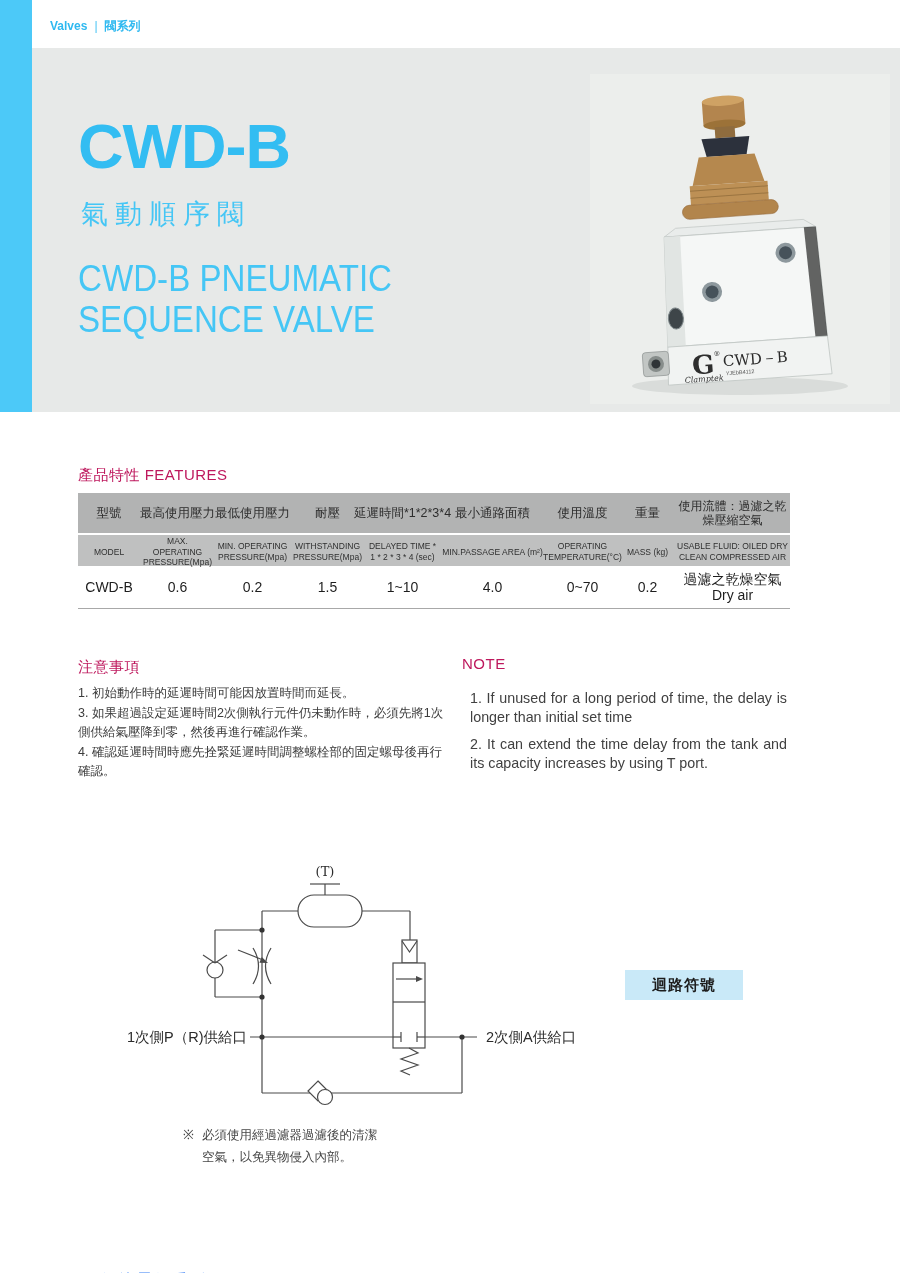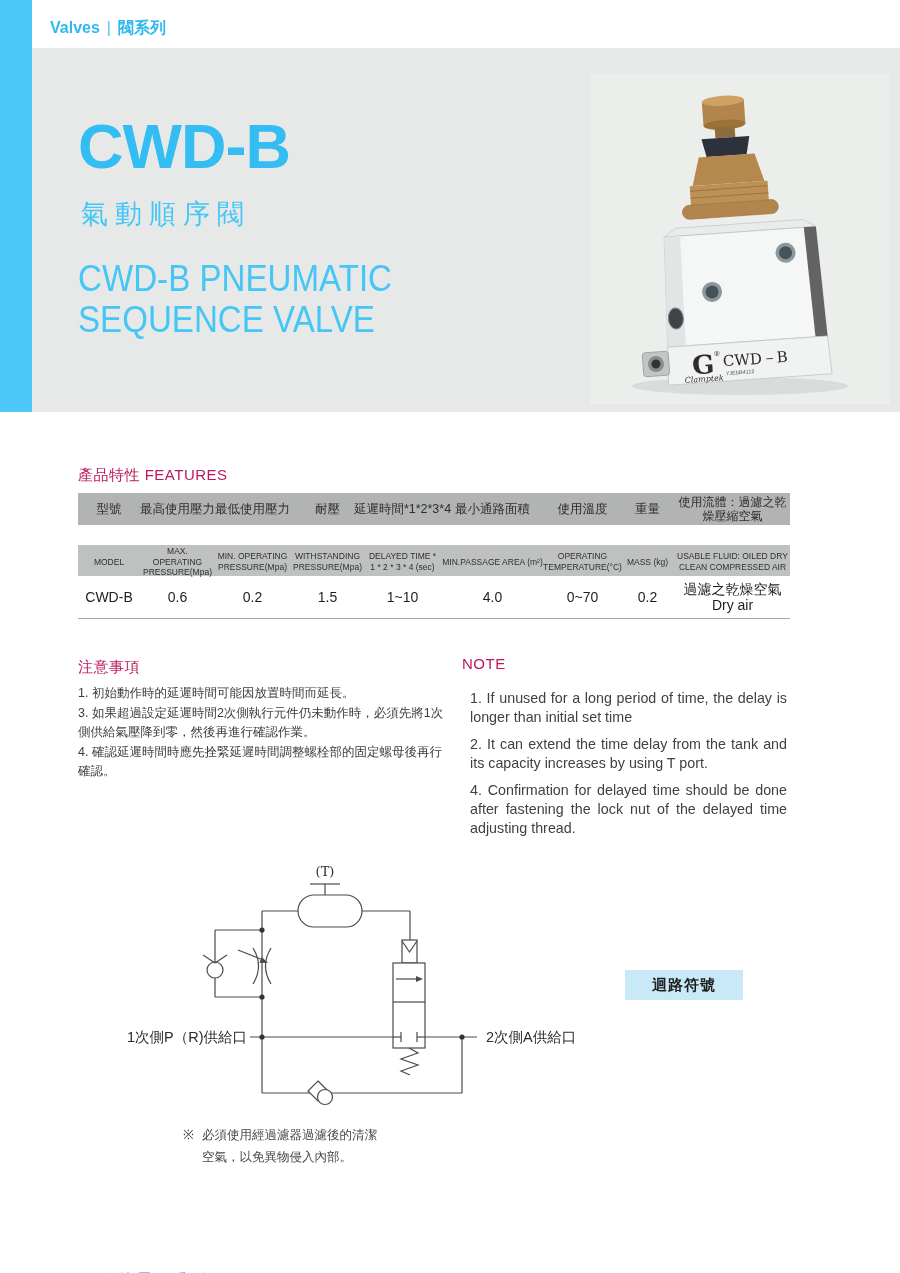--- a/index.html
+++ b/index.html
@@ -3,35 +3,35 @@
 <meta charset="utf-8">
 <style>
   html,body{margin:0;padding:0;background:#ffffff;}
   .page{
     position:relative;width:900px;height:1273px;background:#ffffff;overflow:hidden;
     font-family:"Liberation Sans","DejaVu Sans",sans-serif;color:#333;
   }
   
   .accent-bar{position:absolute;left:0;top:0;width:32px;height:412px;background:#4cc9f8;}
   
-  .breadcrumb{position:absolute;left:50px;top:18px;font-size:16px;font-weight:bold;color:#2fb9f0;}
+  .breadcrumb{position:absolute;left:50px;top:18px;font-size:12px;font-weight:bold;color:#2fb9f0;}
   .breadcrumb .div{margin:0 7px;font-weight:400;color:#49c4f4;}
   
   .hero{position:absolute;left:32px;top:48px;width:868px;height:364px;background:#e7e9e8;}
   .hero-model{position:absolute;left:46px;top:66px;font-size:63px;line-height:64px;font-weight:bold;letter-spacing:-1px;color:#33bdf2;}
   .hero-zh{position:absolute;left:49px;top:148px;font-size:27px;color:#45c6f5;letter-spacing:7px;}
   .hero-en{position:absolute;left:46px;top:210px;font-size:36px;line-height:41px;color:#45c6f5;transform:scaleX(.92);transform-origin:left top;white-space:nowrap;}
   .photo{position:absolute;left:558px;top:26px;width:300px;height:330px;background:#eceeec;}
   
   .sec-head{position:absolute;font-size:15px;color:#be185d;letter-spacing:.5px;}
   
   .ftable{position:absolute;left:78px;top:493px;width:712px;font-size:12.5px;}
   .t-row{display:grid;grid-template-columns:62px 75px 75px 75px 75px 105px 75px 55px 115px;}
   .t-row .cell{display:flex;align-items:center;justify-content:center;text-align:center;padding:1px 2px;box-sizing:border-box;}
-  .t-row-zh{background:#b2b3b3;height:32px;margin-bottom:20px;}
+  .t-row-zh{background:#b2b3b3;height:40px;margin-bottom:2px;}
   .t-row-zh .cell{color:#2d2d2d;font-weight:500;white-space:nowrap;font-size:12.5px;}
   .t-row-zh .cell.wrap{white-space:normal;font-size:12px;line-height:14px;}
   .t-row-en{background:#bfc0c0;height:31px;}
   .t-row-en .cell{color:#2f2f2f;font-size:8.5px;line-height:10.5px;white-space:normal;}
   .t-row-data{background:#fff;height:42px;border-bottom:1px solid #a8a8a8;}
   .t-row-data .cell{color:#1e1e1e;font-size:14px;flex-direction:column;line-height:16px;}
   .t-row-data .cell .l1{font-size:14px;}
   
   .notes-zh{position:absolute;left:78px;top:684px;width:370px;font-size:12.5px;line-height:19.5px;color:#3c3c3c;}
   .notes-en{position:absolute;left:462px;top:681px;width:333px;font-size:14.3px;line-height:19px;color:#414141;text-align:justify;}
@@ -156,21 +156,20 @@
   <div class="notes-zh">
     <div class="nitem">1. 初始動作時的延遲時間可能因放置時間而延長。</div>
     <div class="nitem">3.  如果超過設定延遲時間2次側執行元件仍未動作時，必須先將1次側供給氣壓降到零，然後再進行確認作業。</div>
     <div class="nitem">4.  確認延遲時間時應先拴緊延遲時間調整螺栓部的固定螺母後再行確認。</div>
   </div>
 
   <div class="sec-head" style="left:462px;top:655px;">NOTE</div>
   <div class="notes-en">
     <div class="nitem">1. If unused for a long period of time, the delay is longer than initial set time</div>
     <div class="nitem">2. It can extend the time delay from the tank and its capacity increases by using T port.</div>
-    <div class="nitem">4. Confirmation for delayed time should be done after fastening the lock nut of the delayed time adjusting thread.</div>
   </div>
 
   <div class="circuit-wrap">
     <svg width="540" height="280" viewBox="0 0 540 280">
       <g stroke="#4a4a4a" stroke-width="1.2" fill="none">
 
         <line x1="185" y1="36" x2="215" y2="36"></line>
         <line x1="200" y1="36" x2="200" y2="47"></line>
 
         <rect x="173" y="47" width="64" height="32" rx="16"></rect>

